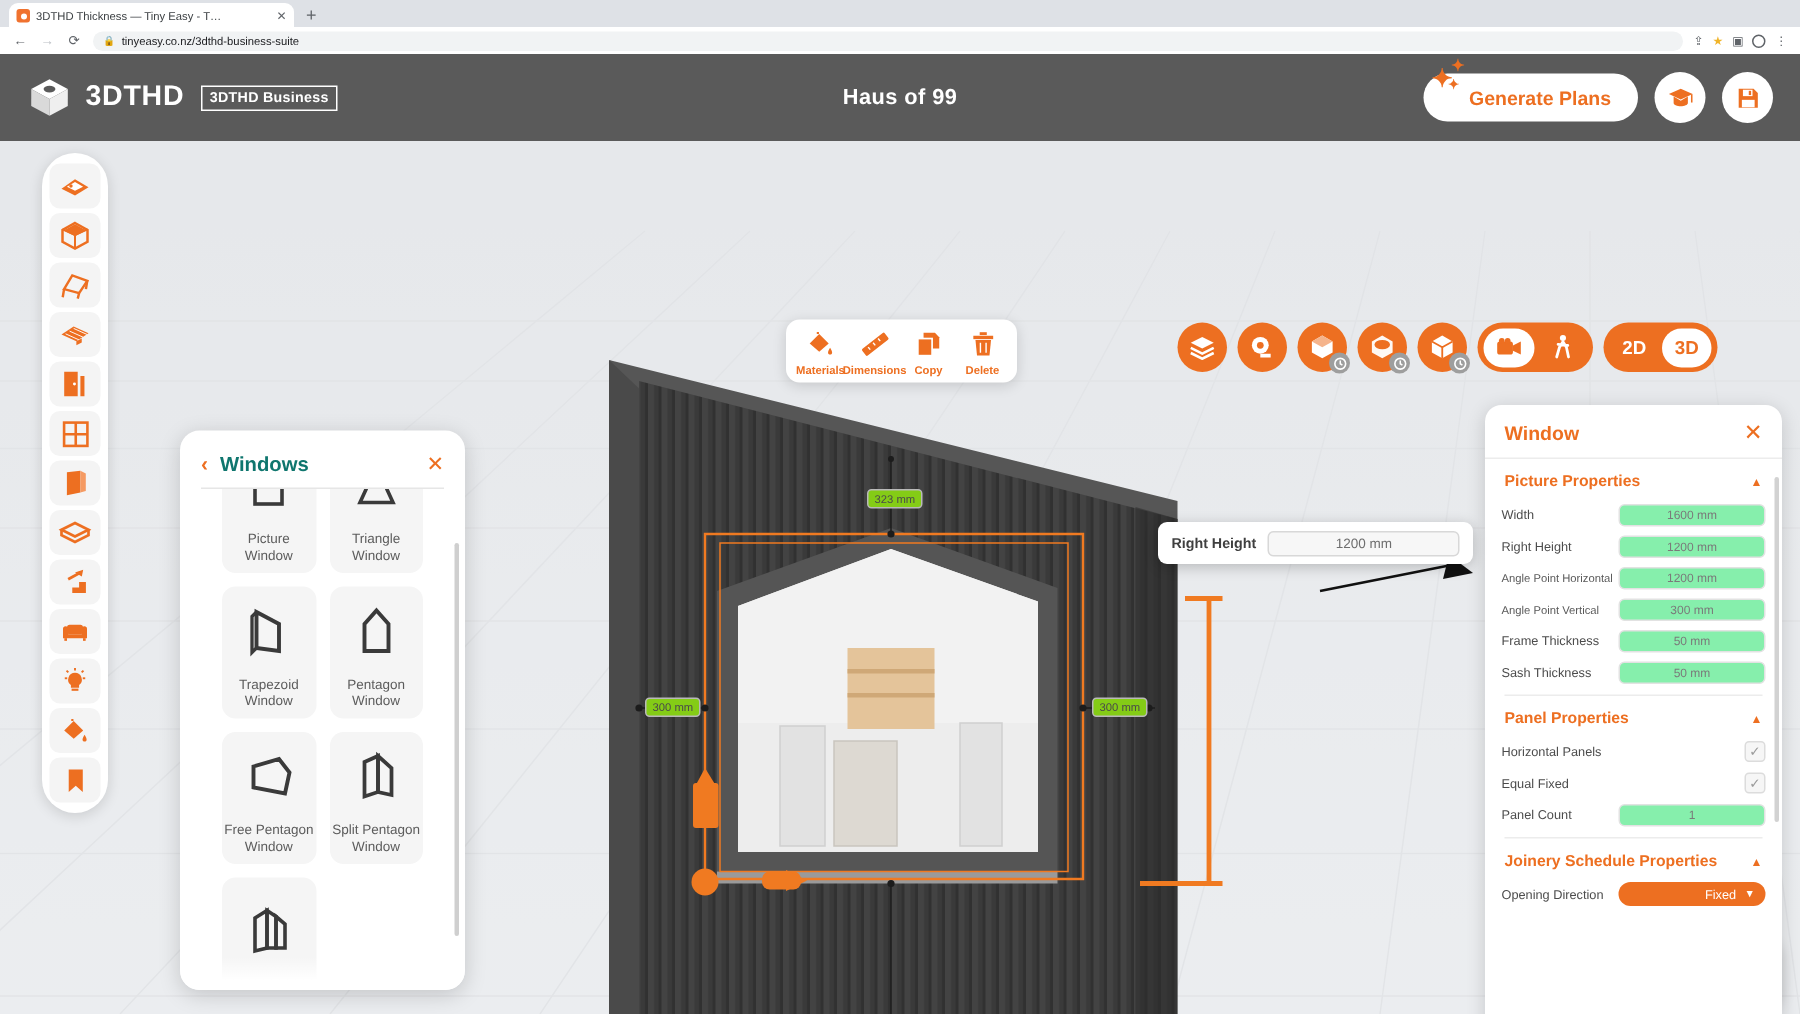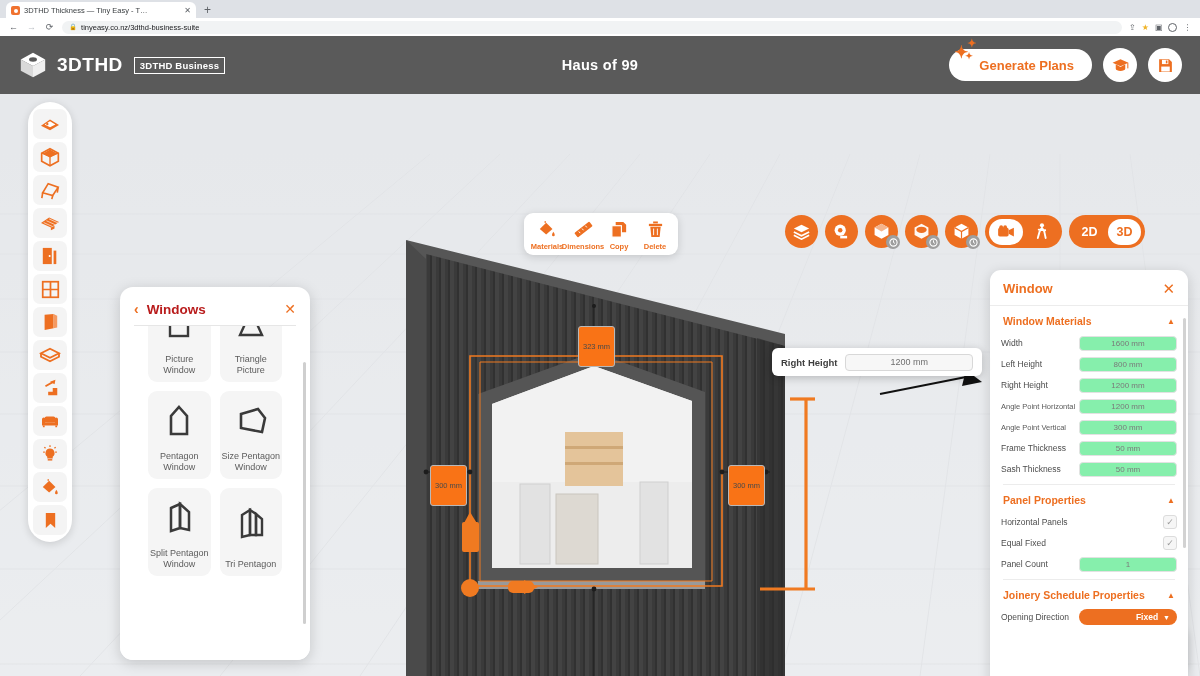--- a/index.html
+++ b/index.html
@@ -93,21 +93,21 @@
   }
 
   
   .flyout {
     position: absolute; left: 120px; top: 193px; width: 190px; height: 373px;
     background: #fff; border-radius: 13px; box-shadow: 0 3px 14px rgba(0,0,0,.17);
     z-index: 25; display: flex; flex-direction: column; overflow: hidden;
   }
   .flyout-head { display: flex; align-items: center; padding: 14px 14px 8px; gap: 8px; }
   .flyout-back { color: #ed6f21; font-size: 14px; font-weight: bold; cursor: pointer; }
-  .flyout-title { color: #b91c1c; font-size: 13.5px; font-weight: bold; flex: 1; }
+  .flyout-title { color: #0f766e; font-size: 13.5px; font-weight: bold; flex: 1; }
   .flyout-close { color: #ed6f21; font-size: 14px; cursor: pointer; }
   .flyout-divider { height: 1px; background: #e6e6e6; margin: 0 14px; }
   .flyout-body {
     flex: 1; overflow: hidden; position: relative; padding: 0 28px;
   }
   .flyout-grid {
     display: grid; grid-template-columns: 1fr 1fr; gap: 9px;
     margin-top: -32px;
   }
   .win-card {
@@ -157,22 +157,22 @@
   }
   .vt-seg {
     min-width: 33px; height: 26px; border-radius: 14px; display: flex; align-items: center;
     justify-content: center; color: #fff; font-size: 12.5px; font-weight: bold; padding: 0 8px;
   }
   .vt-seg.active { background: #fff; color: #ed6f21; }
   .vt-seg.active-icon { background: #fff; }
 
   
   .dim-chip {
-    position: absolute; background: #f97316; border: 1px solid #b9b9b9; border-radius: 3px;
-    font-size: 7.5px; color: #4a4a4a; padding: 15px 4px; white-space: nowrap; z-index: 14;
+    position: absolute; background: #84cc16; border: 1px solid #b9b9b9; border-radius: 3px;
+    font-size: 7.5px; color: #4a4a4a; padding: 1px 4px; white-space: nowrap; z-index: 14;
   }
 
   
   .float-edit {
     position: absolute; left: 772px; top: 254px; width: 210px; height: 28px;
     background: #fff; border-radius: 6px; box-shadow: 0 2px 9px rgba(0,0,0,.22);
     display: flex; align-items: center; padding: 0 9px; gap: 8px; z-index: 30;
   }
   .float-edit-label { font-size: 9.5px; color: #3f3f3f; font-weight: bold; white-space: nowrap; }
   .float-edit-input {
@@ -206,21 +206,21 @@
   }
   .prow-check {
     width: 14px; height: 14px; border-radius: 3px; background: #f6f6f6; border: 1px solid #dcdcdc;
     display: flex; align-items: center; justify-content: center; color: #9b9b9b; font-size: 9px; cursor: pointer;
   }
   .psep { height: 1px; background: #ececec; margin: 5px 2px 0; }
   .dropdown {
     width: 98px; height: 16px; background: #ed6f21; border-radius: 9px; display: flex;
     align-items: center; justify-content: center; position: relative; cursor: pointer;
   }
-  .dropdown span { color: #fff; font-size: 8.5px; font-weight: bold; padding-left: 38px; }
+  .dropdown span { color: #fff; font-size: 8.5px; font-weight: normal; padding-left: 38px; }
   .dropdown .dd-caret { position: absolute; right: 7px; font-size: 7px; color: #fff; }
   .props-scroll {
     position: absolute; right: 2px; top: 12px; width: 3px; height: 230px;
     background: #d2d2d2; border-radius: 2px;
   }
 
   
   .mouse-hints {
     position: absolute; right: 12px; bottom: 6px; background: #fff; border-radius: 9px;
     box-shadow: 0 2px 9px rgba(0,0,0,.15); display: flex; gap: 4px; padding: 7px 8px 5px; z-index: 18;
@@ -527,38 +527,48 @@
           <div class="win-label">Picture
 Window</div>
         </div>
         <div class="win-card">
           <div class="win-icon">
             <svg width="34" height="36" viewBox="0 0 34 36">
                 <polygon points="17,5 28,29 6,29" fill="none" stroke="#3a3a3a" stroke-width="2.4"></polygon>
               </svg>
           </div>
           <div class="win-label">Triangle
-Picture</div>
+Window</div>
+        </div>
+        <div class="win-card">
+          <div class="win-icon">
+            <svg width="38" height="38" viewBox="0 0 38 38">
+              <polygon points="11,6 26,14 26,32 11,30" fill="none" stroke="#3a3a3a" stroke-width="2.6"></polygon>
+              <path d="M11 6 L8 9 L8 33 L11 30" fill="none" stroke="#3a3a3a" stroke-width="2.2"></path>
+            </svg>
+          </div>
+          <div class="win-label">Trapezoid
+Window</div>
         </div>
         <div class="win-card">
           <div class="win-icon">
             <svg width="34" height="38" viewBox="0 0 34 38">
               <polygon points="17,5 25,14 25,32 9,32 9,14" fill="none" stroke="#3a3a3a" stroke-width="2.6"></polygon>
             </svg>
           </div>
           <div class="win-label">Pentagon
 Window</div>
         </div>
         <div class="win-card">
           <div class="win-icon">
             <svg width="40" height="34" viewBox="0 0 40 34">
               <polygon points="10,10 27,5 34,14 31,28 10,24" fill="none" stroke="#3a3a3a" stroke-width="2.6"></polygon>
             </svg>
           </div>
-          <div class="win-label">Size Pentagon
+          <div class="win-label">Free Pentagon
 Window</div>
         </div>
         <div class="win-card">
           <div class="win-icon">
             <svg width="38" height="36" viewBox="0 0 38 36">
               <polygon points="11,8 20,4 20,28 11,31" fill="none" stroke="#3a3a3a" stroke-width="2.5"></polygon>
               <polygon points="20,4 29,12 29,30 20,28" fill="none" stroke="#3a3a3a" stroke-width="2.5"></polygon>
             </svg>
           </div>
           <div class="win-label">Split Pentagon
@@ -701,30 +711,26 @@
   </div>
 
   <div class="props">
     <div class="props-head">
       <span class="props-title">Window</span>
       <span class="props-close">✕</span>
     </div>
     <div class="props-body">
 
       <div class="sec-head">
-        <span class="sec-title">Window Materials</span>
+        <span class="sec-title">Picture Properties</span>
         <span class="sec-caret">▲</span>
       </div>
       <div class="prow">
         <span class="prow-label">Width</span>
         <input class="prow-input" value="1600 mm" style="">
-      </div>
-      <div class="prow">
-        <span class="prow-label">Left Height</span>
-        <input class="prow-input" value="800 mm" style="">
       </div>
       <div class="prow">
         <span class="prow-label">Right Height</span>
         <input class="prow-input" value="1200 mm" style="">
       </div>
       <div class="prow">
         <span class="prow-label sm">Angle Point Horizontal</span>
         <input class="prow-input" value="1200 mm" style="">
       </div>
       <div class="prow">

